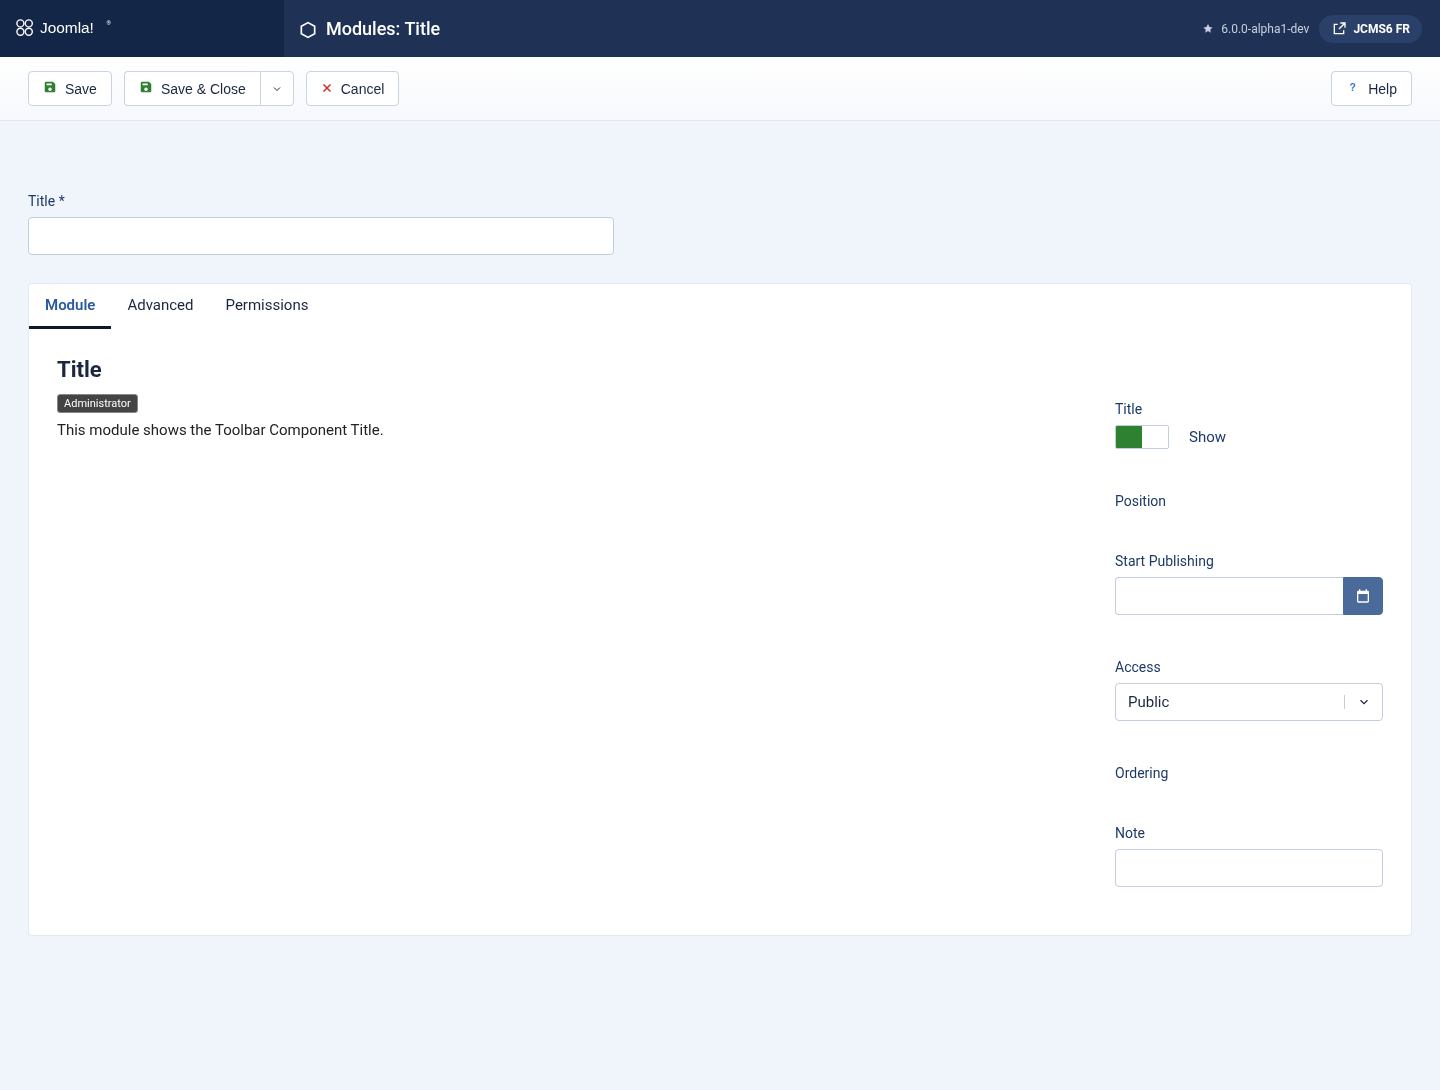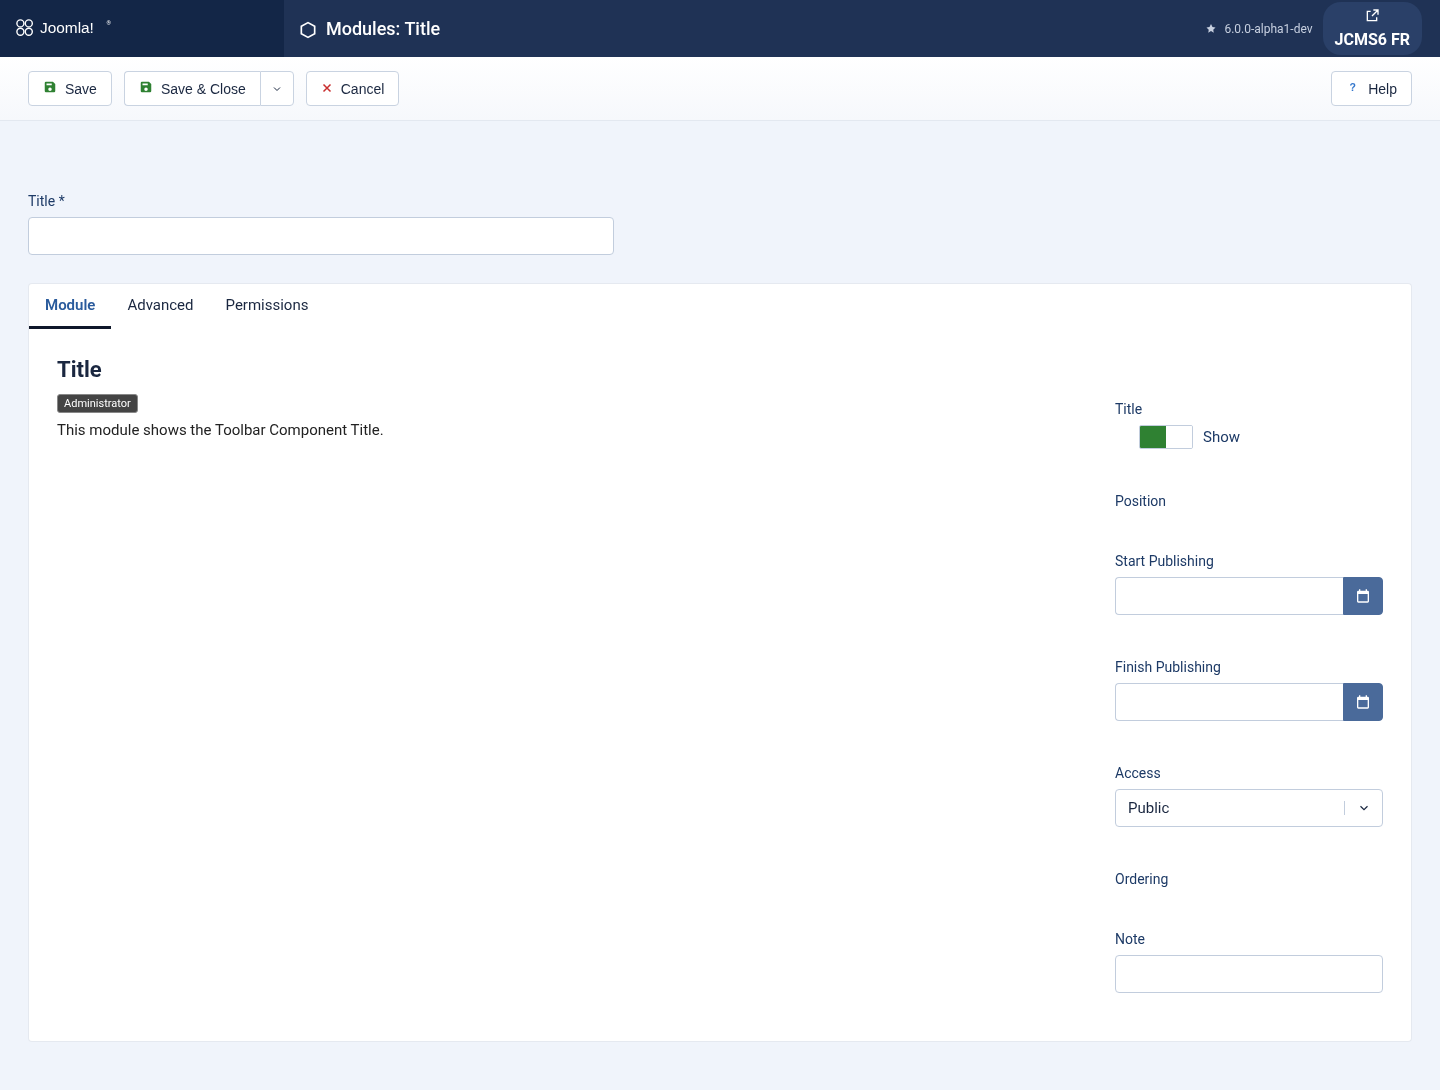--- a/index.html
+++ b/index.html
@@ -7,21 +7,21 @@
 
 
 .topbar { display: flex; align-items: center; background: #1f3255; height: 57px; color: #fff; }
 .brand { display: flex; align-items: center; background: #132647; height: 57px; width: 284px; padding-left: 12px; }
 .brand svg { height: 30px; }
 .page-title-wrap { display: flex; align-items: center; gap: 10px; padding-left: 14px; flex: 1; }
 .page-title-wrap .cube-icon { width: 18px; height: 18px; }
 .page-title { font-size: 18px; font-weight: 500; }
 .top-right { display: flex; align-items: center; gap: 10px; padding-right: 18px; color: #c7d0e0; font-size: 12px; }
 .top-right .ver svg { vertical-align: middle; margin-right: 4px; }
-.user-pill { display: flex; align-items: center; gap: 6px; background: #2a4068; border-radius: 18px; padding: 6px 12px; font-size: 16px; font-weight: 700; color: #fff; flex-direction: column; }
+.user-pill { display: flex; align-items: center; gap: 6px; background: #2a4068; border-radius: 18px; padding: 6px 12px; font-size: 12px; font-weight: 700; color: #fff; }
 .user-pill svg { width: 16px; height: 16px; }
 
 
 .toolbar { display: flex; align-items: center; justify-content: space-between; background: #fff; border-bottom: 1px solid #e3e8f0; padding: 14px 28px; background: linear-gradient(#ffffff, #f6f8fc); }
 .toolbar-left { display: flex; gap: 12px; }
 .btn { display: inline-flex; align-items: center; gap: 8px; border: 1px solid #c9d3e1; background: #fff; border-radius: 4px; padding: 8px 14px; font-size: 14px; color: #1a2740; cursor: pointer; }
 .btn-group { display: flex; }
 .btn-group .btn:first-child { border-radius: 4px 0 0 4px; border-right: none; }
 .btn-group .btn.caret { border-radius: 0 4px 4px 0; padding: 8px 10px; }
 .icon-save { color: #2f8132; }
@@ -43,21 +43,21 @@
 .panel-main { flex: 1; }
 .panel-main h2 { font-size: 22px; font-weight: 700; margin-bottom: 12px; }
 .badge { display: inline-block; background: #444; color: #fff; font-size: 11px; border-radius: 3px; padding: 2px 6px; border: 1px solid #888; margin-bottom: 8px; }
 .desc { font-size: 15px; color: #222; }
 
 .panel-side { width: 268px; }
 .side-field { margin-bottom: 20px; }
 .side-field .field-label { margin-bottom: 8px; }
 
 
-.toggle-row { display: flex; align-items: center; gap: 10px; margin-left: 24px; }
+.toggle-row { display: flex; align-items: center; gap: 20px; }
 .toggle { width: 54px; height: 24px; border: 1px solid #c2cddd; border-radius: 2px; display: flex; cursor: pointer; overflow: hidden; }
 .toggle .half { flex: 1; }
 .toggle .on { background: #2f8132; }
 .toggle .off { background: #fff; }
 .toggle-label { color: #1d3a66; font-size: 15px; }
 
 
 .select { display: flex; align-items: center; border: 1px solid #c2cddd; border-radius: 4px; background: #fff; height: 38px; }
 .select .sel-text { flex: 1; padding: 0 12px; font-size: 15px; }
 .select .clear { color: #999; padding-right: 8px; font-size: 13px; cursor: pointer; }
@@ -203,31 +203,20 @@
         <div class="date-input">
           <input type="text" value="" style="">
           <div class="cal-btn">
             <svg viewBox="0 0 24 24">
                 <path d="M19 4h-1V2h-2v2H8V2H6v2H5a2 2 0 0 0-2 2v14a2 2 0 0 0 2 2h14a2 2 0 0 0 2-2V6a2 2 0 0 0-2-2zm0 16H5V9h14v11z"></path>
               </svg>
           </div>
         </div>
       </div>
 
-      <div class="side-field">
-        <div class="field-label">Finish Publishing</div>
-        <div class="date-input">
-          <input type="text" value="" style="">
-          <div class="cal-btn">
-            <svg viewBox="0 0 24 24">
-                <path d="M19 4h-1V2h-2v2H8V2H6v2H5a2 2 0 0 0-2 2v14a2 2 0 0 0 2 2h14a2 2 0 0 0 2-2V6a2 2 0 0 0-2-2zm0 16H5V9h14v11z"></path>
-              </svg>
-          </div>
-        </div>
-      </div>
 
       <div class="side-field">
         <div class="field-label">Access</div>
         <div class="select">
           <span class="sel-text">Public</span>
           <span class="sel-caret">
             <svg class="chev" width="14" height="14" viewBox="0 0 24 24">
                 <path d="M6 9l6 6 6-6"></path>
               </svg>
           </span>

